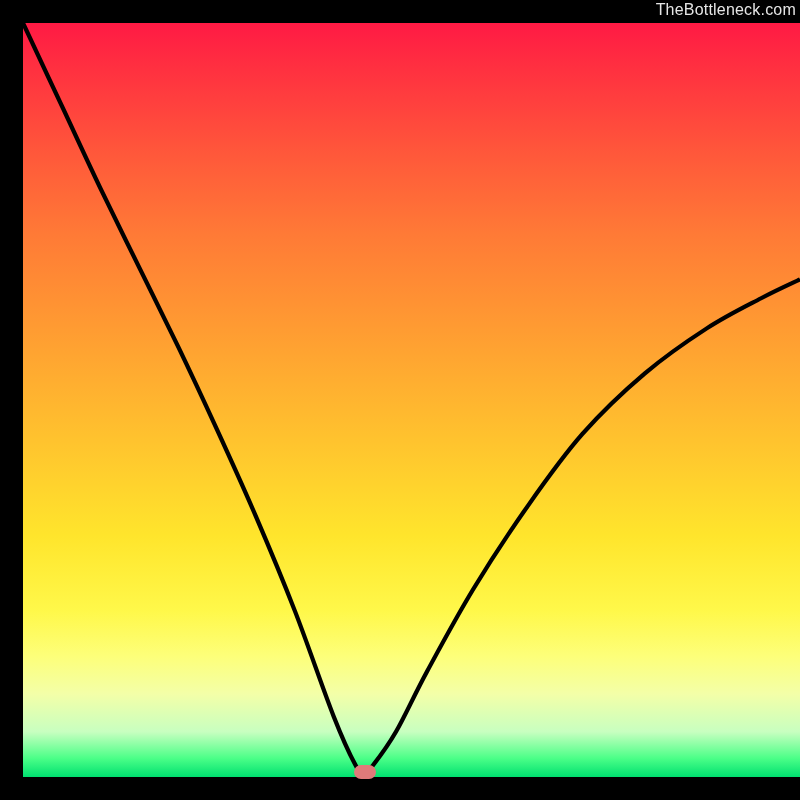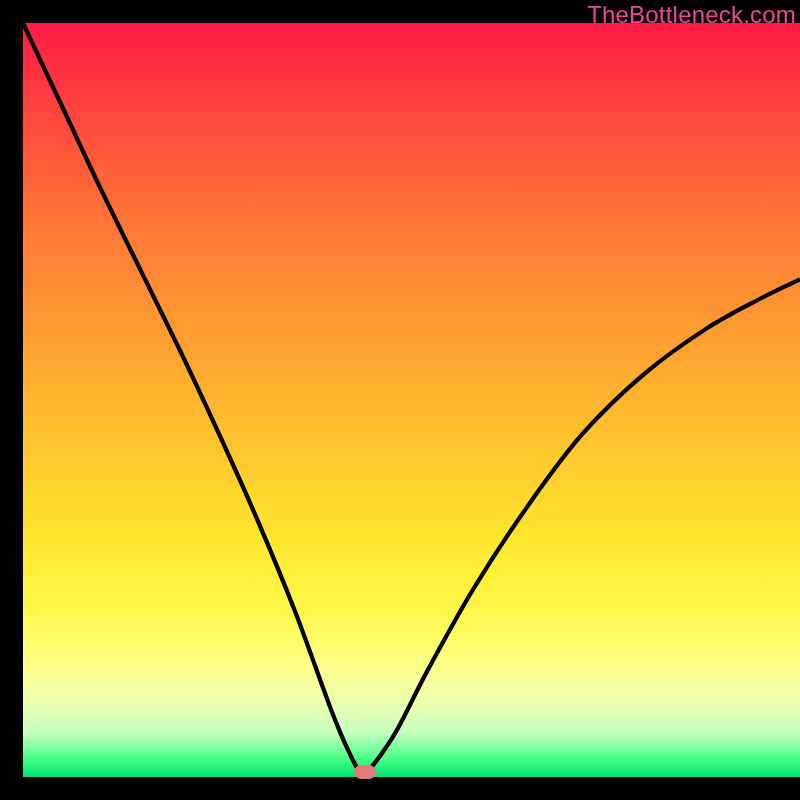--- a/index.html
+++ b/index.html
@@ -61,22 +61,22 @@
     width: 22px;
     height: 14px;
     border-radius: 7px;
     background: #e07a7a;
     transform: translate(-50%, -50%);
   }
   .watermark {
     position: absolute;
     top: 1px;
     right: 4px;
-    color: #ec4899;
-    font-size: 24px;
+    color: #e5e5e5;
+    font-size: 16px;
     font-weight: 500;
     letter-spacing: 0.2px;
     user-select: none;
   }
 </style>
 </head>
 <body>
 
 <div class="frame">
   <div class="watermark">TheBottleneck.com</div>

